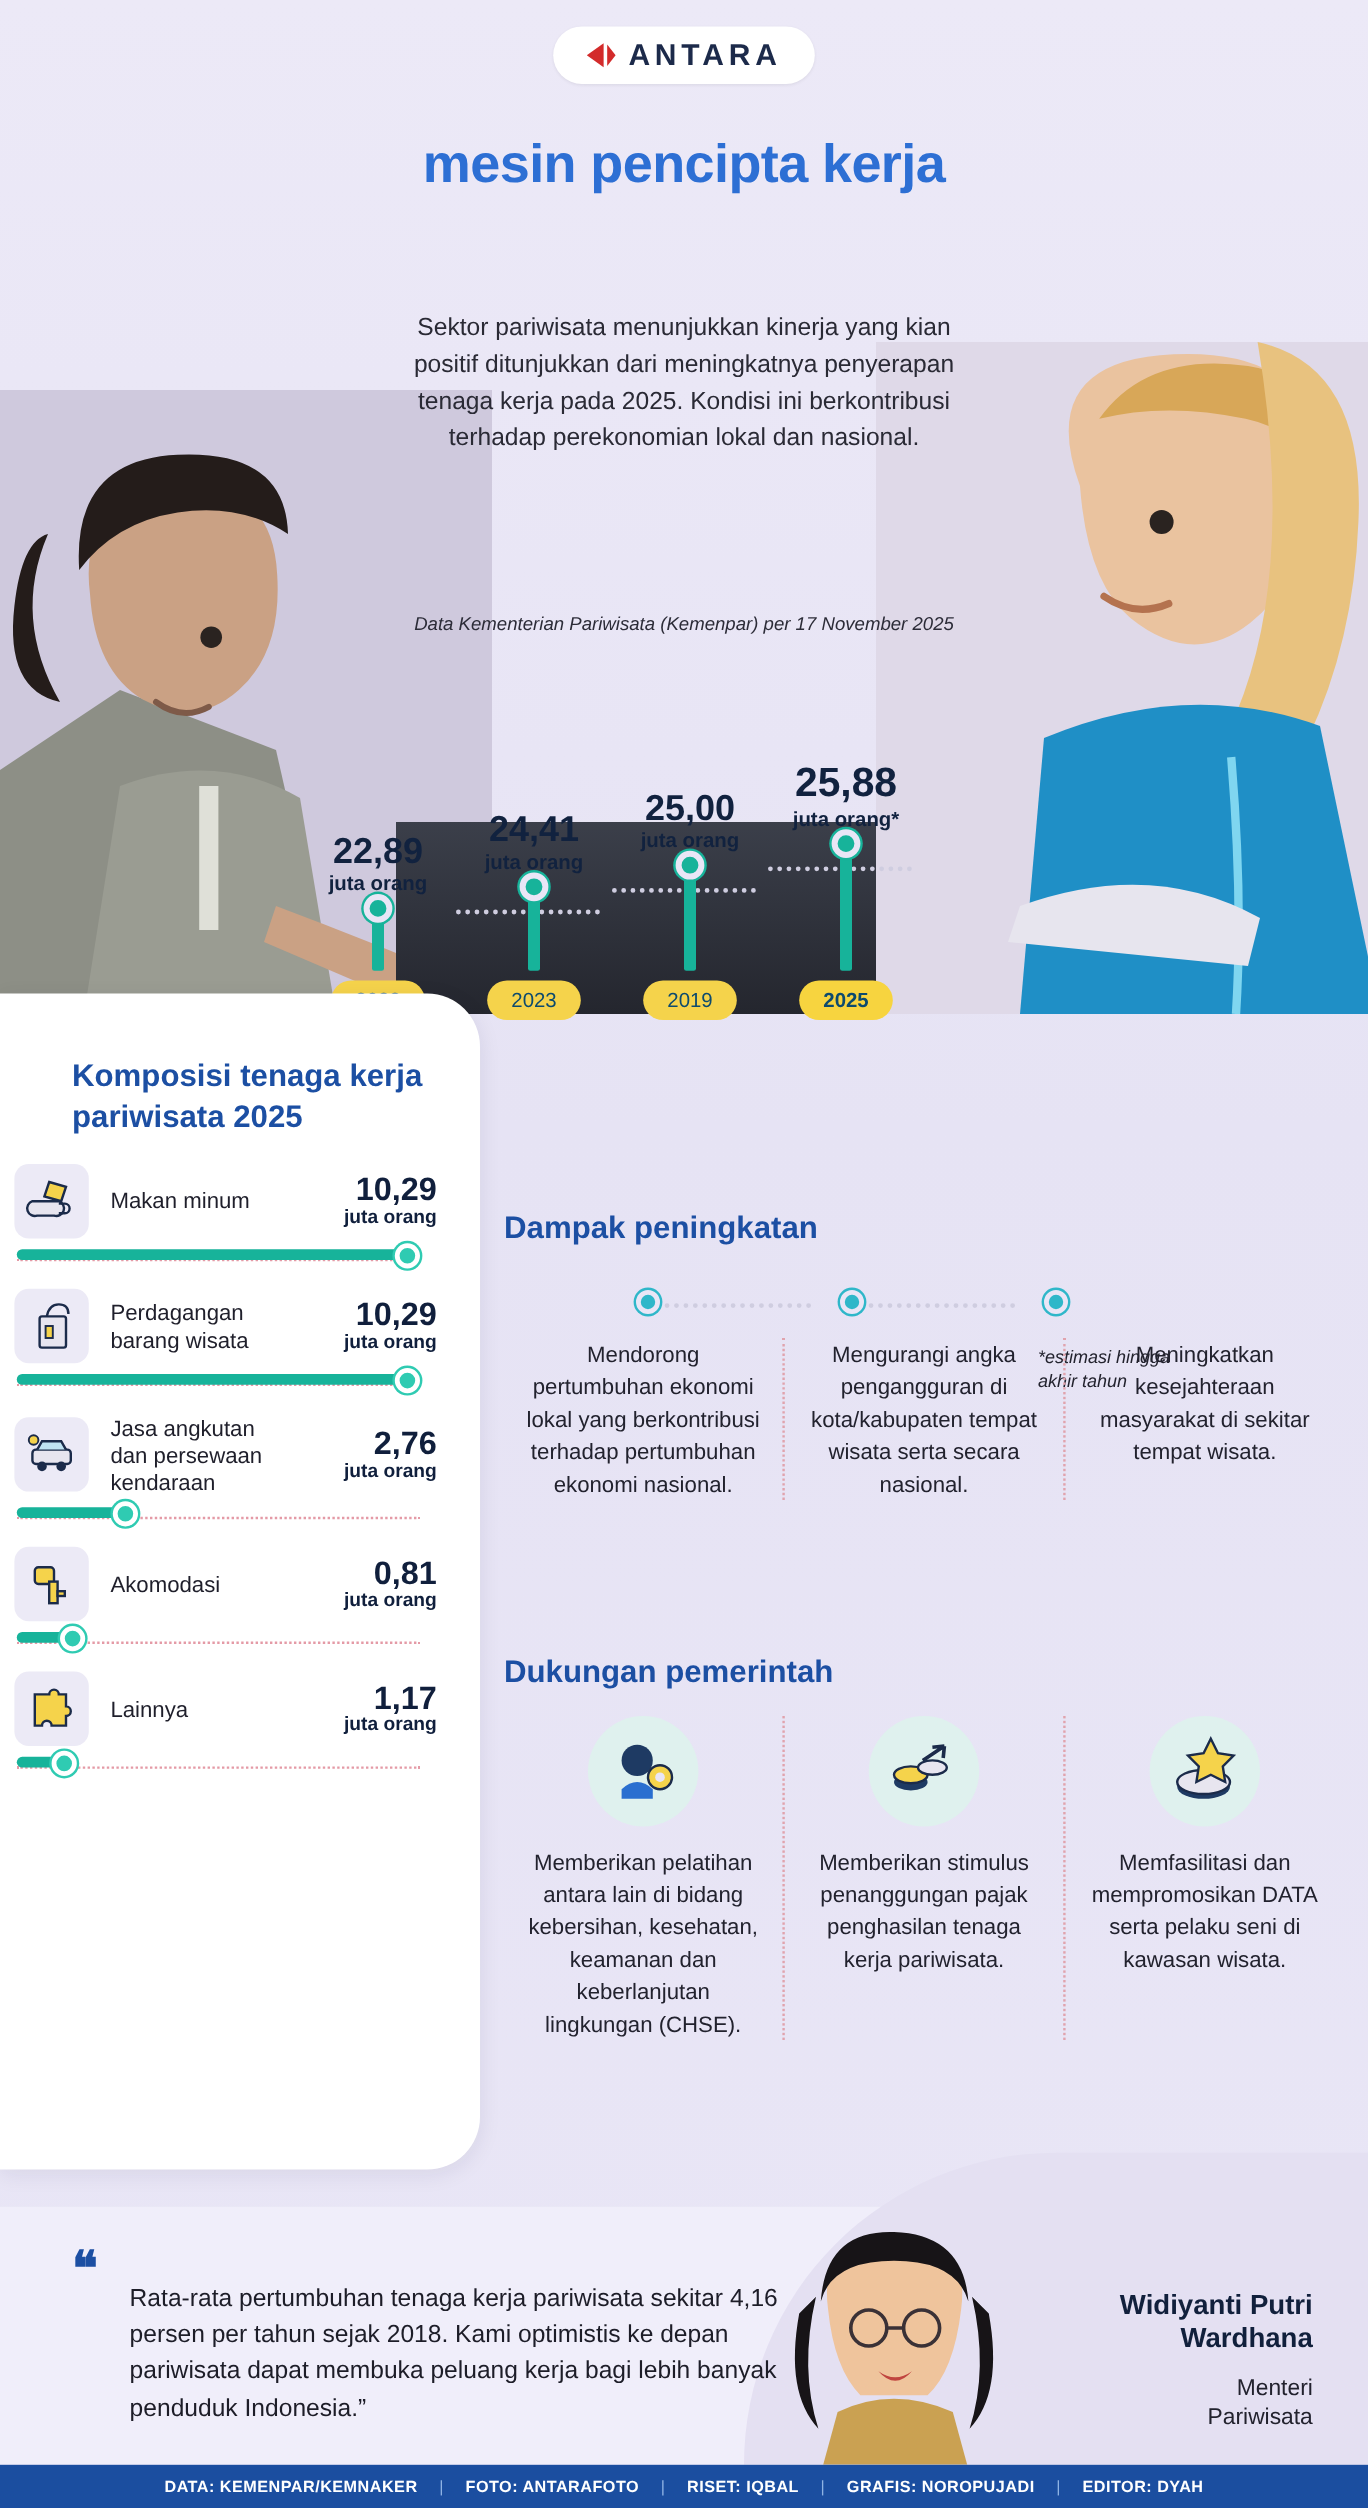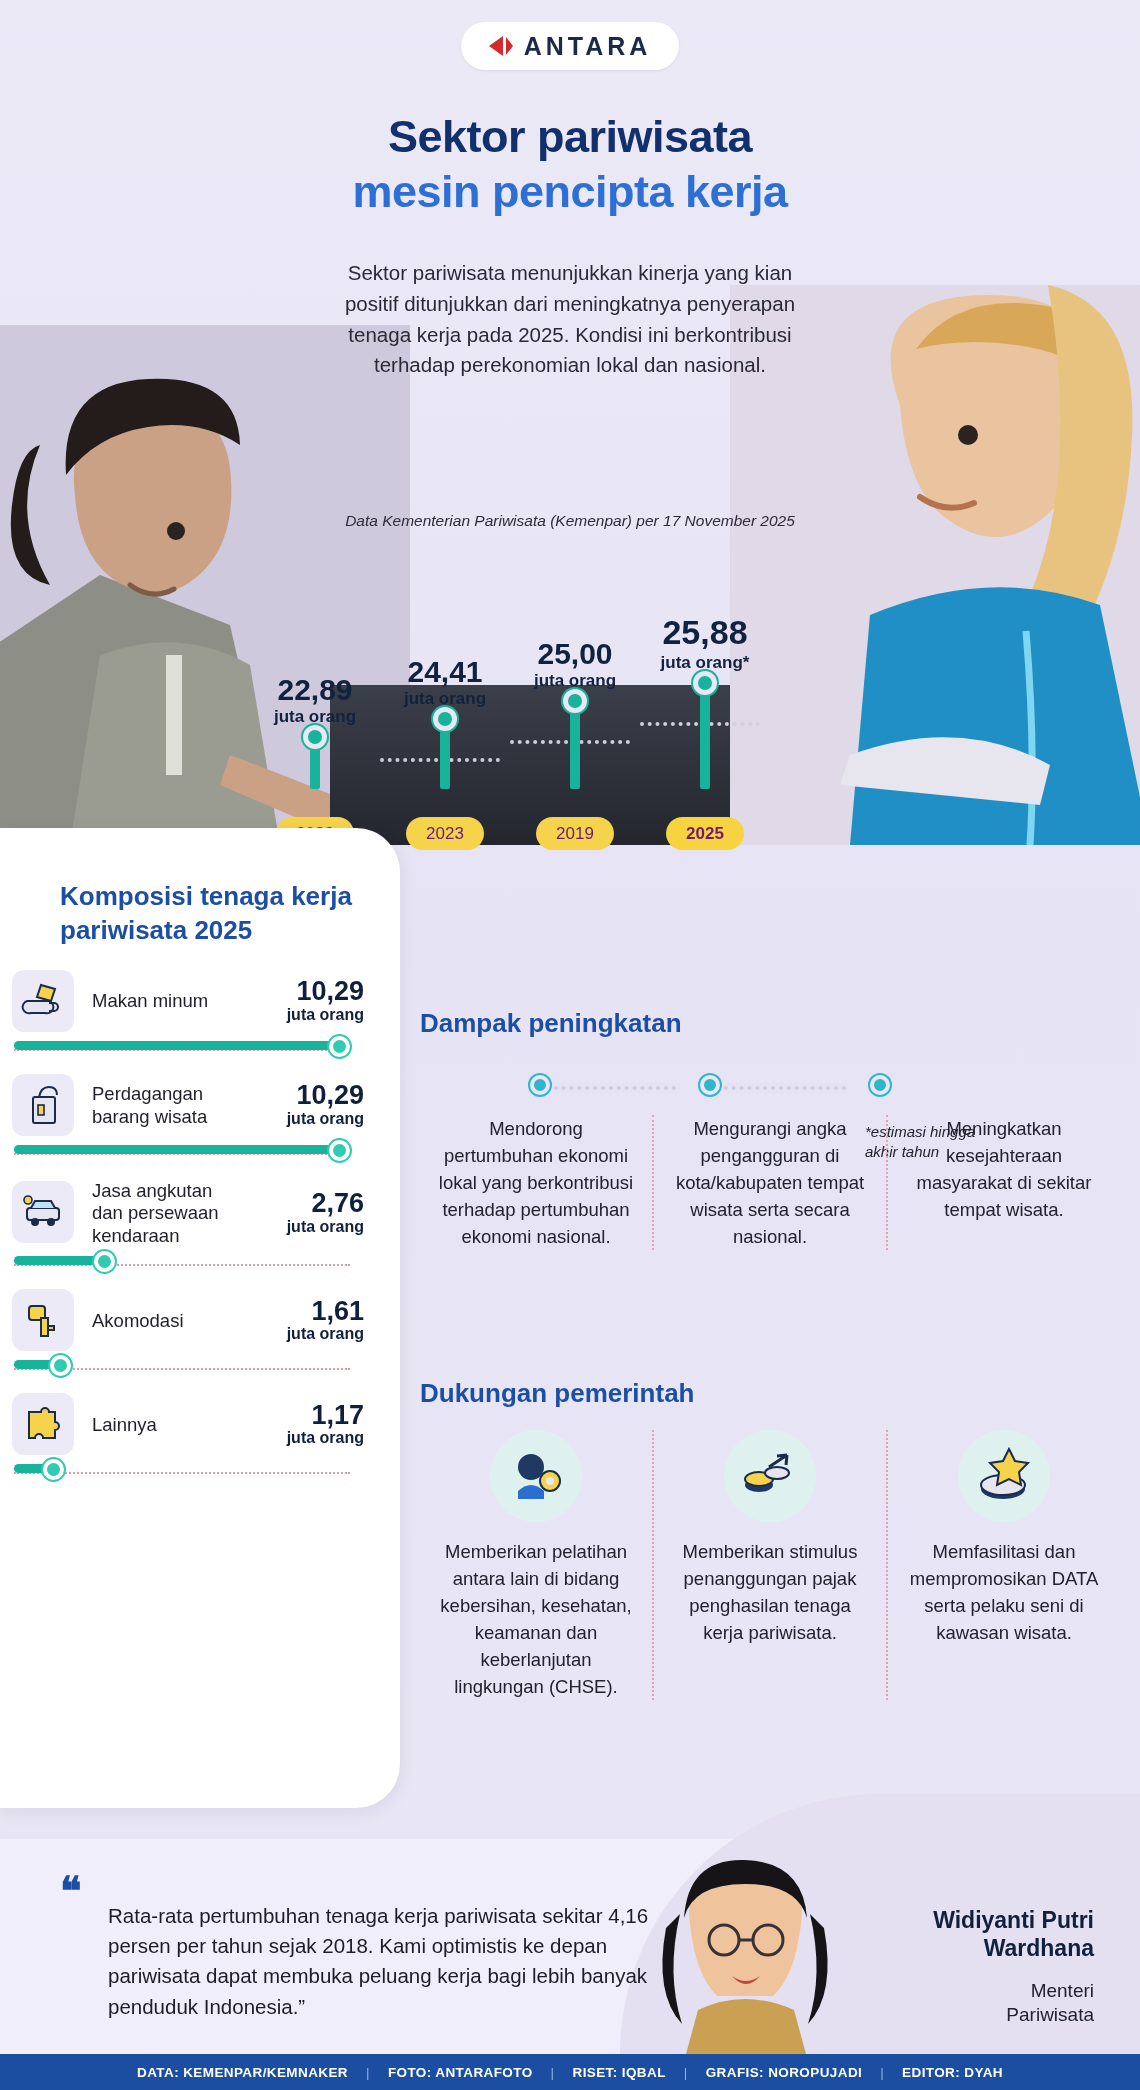--- a/index.html
+++ b/index.html
@@ -141,28 +141,28 @@
     top: -12px;
     left: 50%;
     transform: translateX(-50%);
     width: 24px; height: 24px;
     border-radius: 50%;
     background: #17b39a;
     border: 5px solid #e9e6f6;
     box-shadow: 0 0 0 2px #17b39a;
   }
   .year-pill {
-    margin: 28px auto 0;
+    margin: 8px auto 0;
     width: 78px;
     height: 33px;
     line-height: 33px;
     border-radius: 17px;
     background: #f5d34b;
     font-size: 17px;
-    color: #701a75;
+    color: #0c4a6e;
     font-weight: normal;
   }
   .year-pill.active { font-weight: bold; background: #f7d43f; }
   .estimasi {
     position: absolute;
     left: 635px;
     top: 522px;
     width: 120px;
     font-size: 15px;
     font-style: italic;
@@ -437,21 +437,20 @@
   <div class="logo-pill">
     <svg class="logo-mark" viewBox="0 0 26 22">
       <path d="M0 11 L14 1 L14 21 Z" fill="#d32b2b"></path>
       <path d="M16 1 L26 1 L26 21 L16 21 Z" fill="#ffffff"></path>
       <path d="M17 2 L24 11 L17 20 Z" fill="#d32b2b"></path>
     </svg>
     <span class="logo-text">ANTARA</span>
   </div>
 
   <div class="title">
-    <span class="l1">Sektor pariwisata</span>
     <span class="l2">mesin pencipta kerja</span>
   </div>
   <div class="intro">Sektor pariwisata menunjukkan kinerja yang kian positif ditunjukkan dari meningkatnya penyerapan tenaga kerja pada 2025. Kondisi ini berkontribusi terhadap perekonomian lokal dan nasional.</div>
 
   <div class="chart-head">
     <div class="chart-sub">Data Kementerian Pariwisata (Kemenpar) per 17 November 2025</div>
   </div>
 
   <div class="chart">
     <div class="dotline" style="left:150px; top:158px; width:120px;"></div>
@@ -569,21 +568,21 @@
       <div class="comp-row">
         <div class="comp-ico">
           <svg width="44" height="44" viewBox="0 0 44 44">
               <rect x="8" y="8" width="16" height="14" rx="3" fill="#f5d34b" stroke="#1b2b4a" stroke-width="2"></rect>
               <rect x="20" y="20" width="7" height="18" fill="#f5d34b" stroke="#1b2b4a" stroke-width="2"></rect>
               <rect x="27" y="28" width="6" height="4" fill="#f5d34b" stroke="#1b2b4a" stroke-width="2"></rect>
             </svg>
         </div>
         <div class="comp-label">Akomodasi</div>
         <div class="comp-val">
-          <div class="comp-num">1,61</div>
+          <div class="comp-num">0,81</div>
           <div class="comp-unit">juta orang</div>
         </div>
       </div>
       <div class="comp-track">
         <div class="comp-fill" style="width:14%"></div>
         <div class="comp-knob" style="left:calc(14% - 11px)"></div>
       </div>
     </div>
 
     <div class="comp-item">

